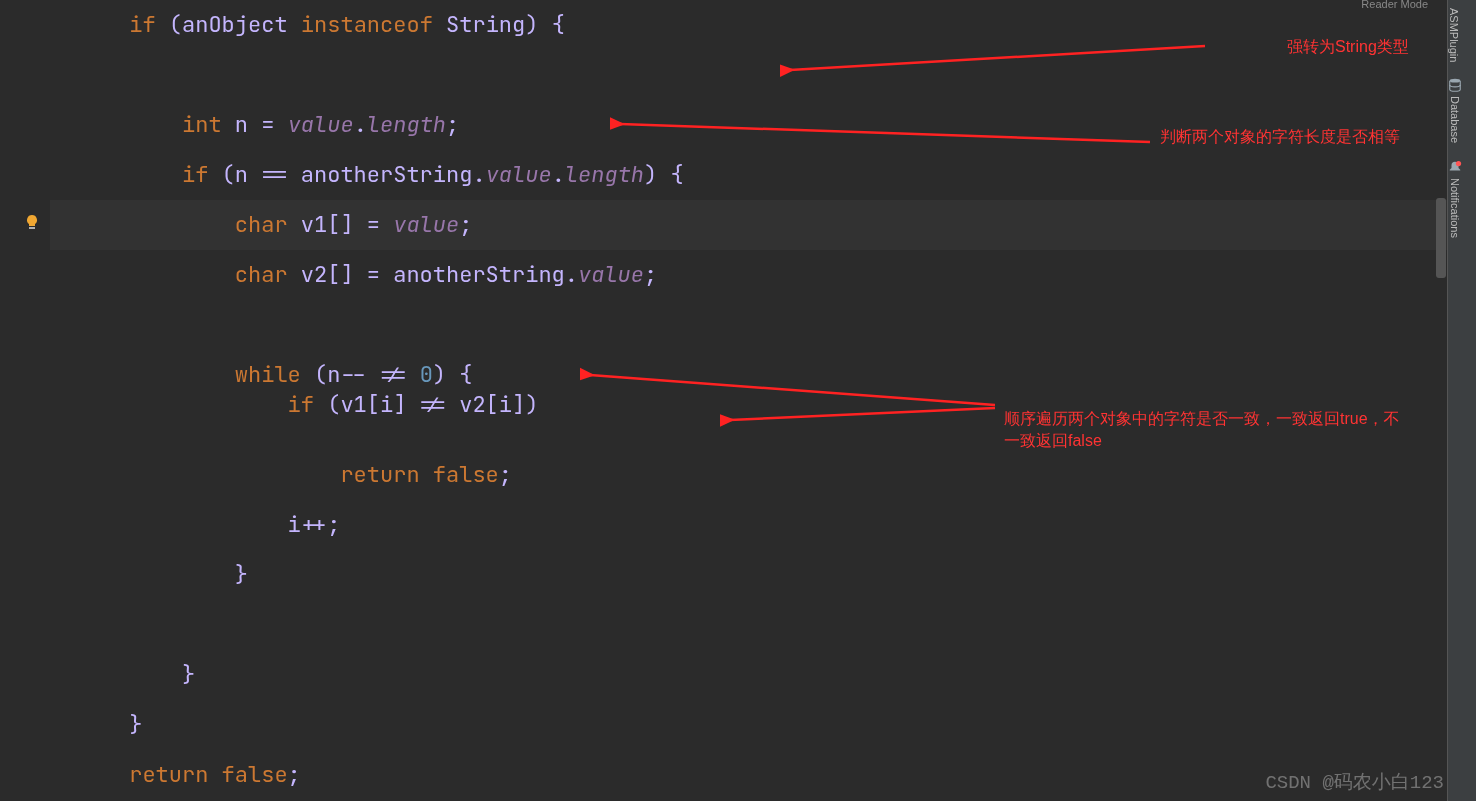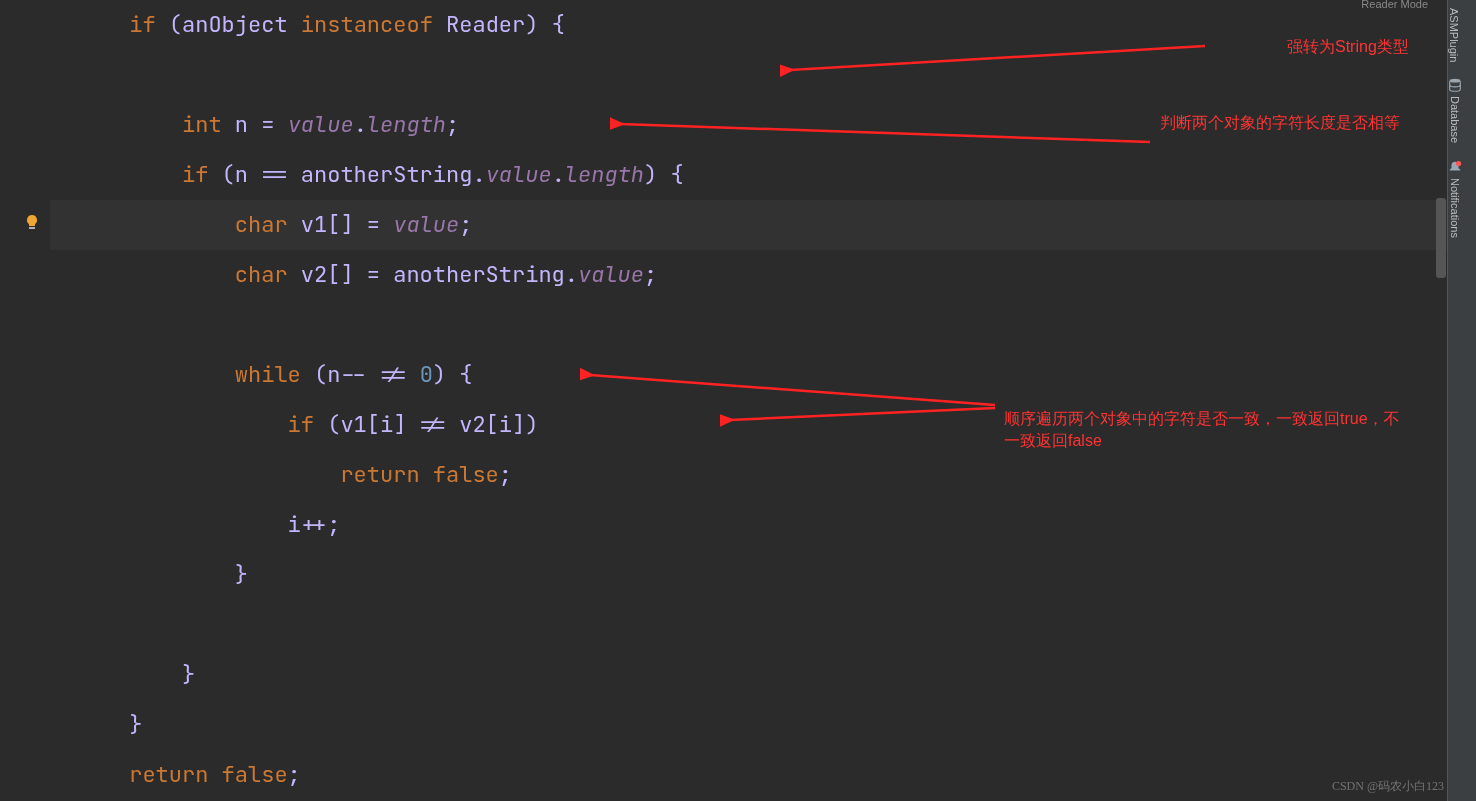--- a/index.html
+++ b/index.html
@@ -10,60 +10,60 @@
   .line{position:absolute;left:0;right:0;height:50px;white-space:pre;}
   .hl{background:#323232;}
   .kw{color:#cc7832;}
   .id{color:#9876aa;font-style:italic;}
   .num{color:#6897bb;}
   .paren{color:#c4b5fd;}
   .sidebar{position:absolute;right:0;top:0;width:28px;height:100%;background:#3c3f41;border-left:1px solid #555;}
   .side-item{writing-mode:vertical-rl;text-orientation:mixed;font-family:sans-serif;font-size:11px;color:#bbbbbb;padding:8px 0;display:flex;align-items:center;justify-content:center;cursor:pointer;}
   .side-icon{width:14px;height:14px;margin-bottom:4px;}
   .anno{position:absolute;font-family:"Microsoft YaHei",sans-serif;font-size:16px;color:#ff3333;line-height:22px;pointer-events:none;}
-  .watermark{position:absolute;right:32px;bottom:6px;font-family:Liberation Serif, serif;font-size:12px;color:rgba(200,200,200,0.45);}
+  .watermark{position:absolute;right:32px;bottom:6px;font-family:Liberation Mono, monospace;font-size:19px;color:rgba(200,200,200,0.45);}
   .reader{position:absolute;right:48px;top:-2px;font-family:sans-serif;font-size:11px;color:#888;}
   svg.arrow{position:absolute;pointer-events:none;}
   .scrollthumb{position:absolute;right:30px;top:198px;width:10px;height:80px;background:#555;border-radius:3px;}
 </style>
 </head>
 <body>
 
 <div class="editor">
   <div class="gutter">
     <div class="bulb">
       <svg viewBox="0 0 16 16">
           <path fill="#f0a732" d="M8 1a5 5 0 0 0-3 9v2h6v-2a5 5 0 0 0-3-9z"></path>
           <rect x="5" y="13" width="6" height="2" fill="#b0b0b0"></rect>
         </svg>
     </div>
   </div>
   <div class="code">
-    <div class="line" style="top:0px"><span class="kw">      if </span><span class="paren">(anObject </span><span class="kw">instanceof </span><span class="paren">Reader) {</span></div>
+    <div class="line" style="top:0px"><span class="kw">      if </span><span class="paren">(anObject </span><span class="kw">instanceof </span><span class="paren">String) {</span></div>
     <div class="line" style="top:100px"><span class="kw">          int </span><span class="paren">n = </span><span class="id">value</span><span class="paren">.</span><span class="id">length</span><span class="paren">;</span></div>
     <div class="line" style="top:150px"><span class="kw">          if </span><span class="paren">(n == anotherString.</span><span class="id">value</span><span class="paren">.</span><span class="id">length</span><span class="paren">) {</span></div>
     <div class="line hl" style="top:200px"><span class="kw">              char </span><span class="paren">v1[] = </span><span class="id">value</span><span class="paren">;</span></div>
     <div class="line" style="top:250px"><span class="kw">              char </span><span class="paren">v2[] = anotherString.</span><span class="id">value</span><span class="paren">;</span></div>
     <div class="line" style="top:350px"><span class="kw">              while </span><span class="paren">(n-- != </span><span class="num">0</span><span class="paren">) {</span></div>
-    <div class="line" style="top:400px"><span class="kw">                  if </span><span class="paren">(v1[i] != v2[i])</span></div>
+    <div class="line" style="top:380px"><span class="kw">                  if </span><span class="paren">(v1[i] != v2[i])</span></div>
     <div class="line" style="top:450px"><span class="kw">                      return false</span><span class="paren">;</span></div>
     <div class="line" style="top:500px"><span class="paren">                  i++;</span></div>
     <div class="line" style="top:550px"><span class="paren">              }</span></div>
     <div class="line" style="top:650px"><span class="paren">          }</span></div>
     <div class="line" style="top:700px"><span class="paren">      }</span></div>
     <div class="line" style="top:750px"><span class="kw">      return false</span><span class="paren">;</span></div>
   </div>
 </div>
 
 <div class="scrollthumb"></div>
 
 <div class="reader">Reader Mode</div>
 
 <div class="anno" style="left:1287px;top:36px">强转为String类型</div>
-<div class="anno" style="left:1160px;top:112px;width:270px">判断两个对象的字符长度是否相等</div>
+<div class="anno" style="left:1160px;top:126px;width:270px">判断两个对象的字符长度是否相等</div>
 <div class="anno" style="left:1004px;top:408px;width:410px">顺序遍历两个对象中的字符是否一致，一致返回true，不一致返回false</div>
 
 <svg class="arrow" style="left:780px;top:40px;width:430px;height:40px">
   <defs>
       <marker id="ah1" markerWidth="12" markerHeight="10" refX="2" refY="5" orient="auto">
         <path d="M12,0 L0,5 L12,10 z" fill="#ff2222"></path>
       </marker>
     </defs>
   <line x1="425" y1="6" x2="10" y2="30" stroke="#ff2222" stroke-width="2.5" marker-end="url(#ah1)"></line>
 </svg>

